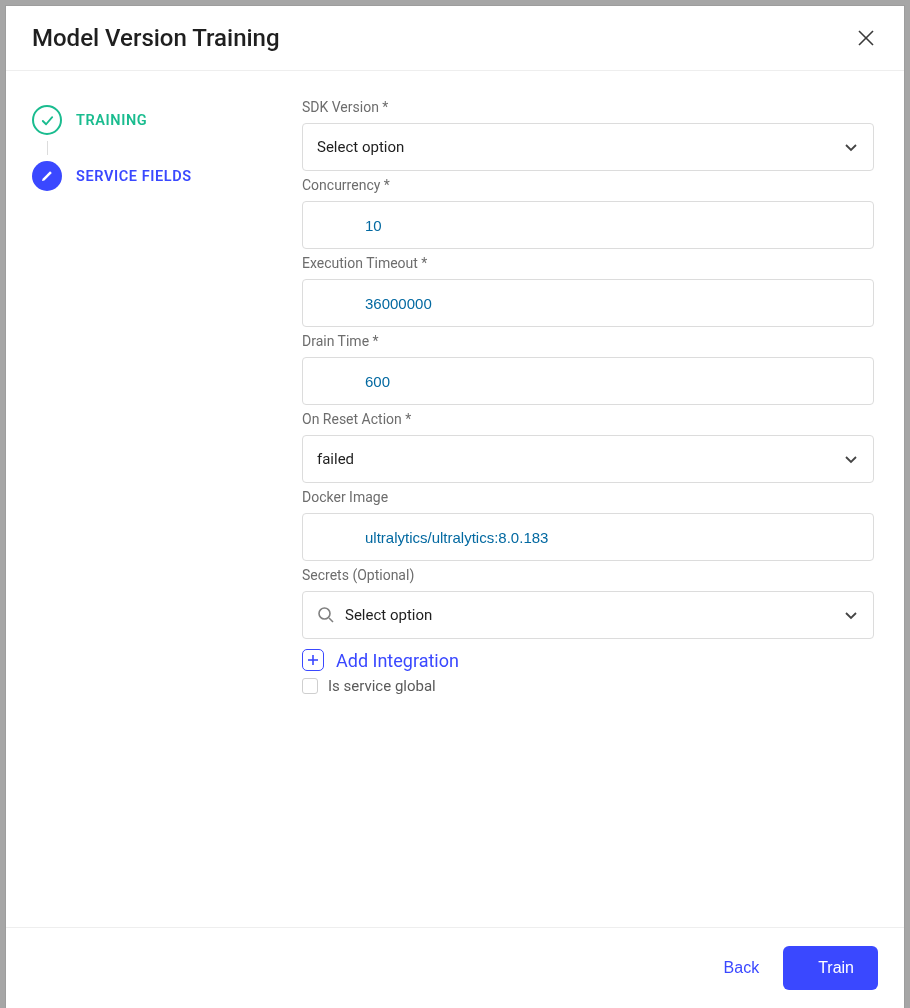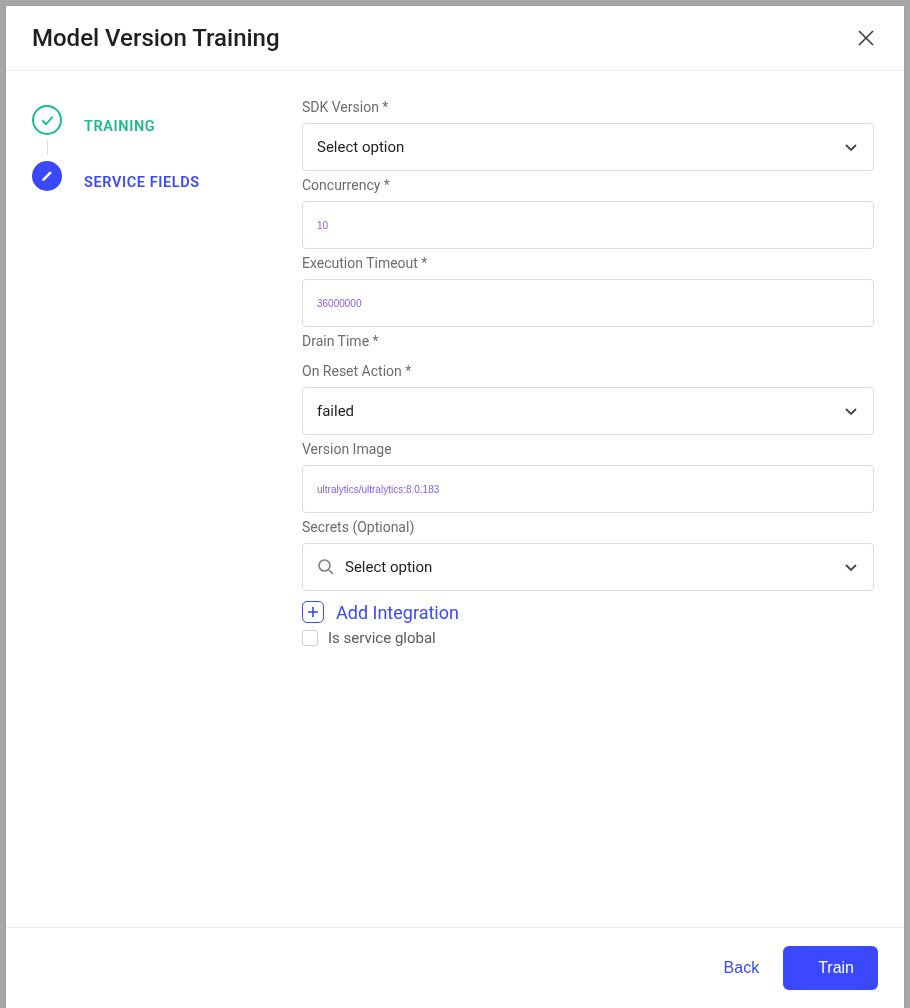--- a/index.html
+++ b/index.html
@@ -48,22 +48,22 @@
     display: flex;
     padding: 28px 26px 20px 26px;
     overflow: auto;
   }
   .sidebar {
     width: 270px;
     flex: 0 0 270px;
   }
   .step {
     display: flex;
-    align-items: flex-end;
-    gap: 22px;
+    align-items: center;
+    gap: 14px;
     padding: 6px 0;
     cursor: pointer;
   }
   .step-icon {
     width: 30px;
     height: 30px;
     border-radius: 50%;
     display: flex;
     align-items: center;
     justify-content: center;
@@ -116,23 +116,24 @@
     color: #1f1f1f;
     background: #ffffff;
     position: relative;
   }
   .control.select { justify-content: space-between; cursor: pointer; }
   .control.select .placeholder { color: #1f1f1f; }
   .control.input input {
     border: none;
     outline: none;
     width: 100%;
-    font-size: 10px;
-    color: #8b5cf6;
+    font-size: 15px;
+    color: #0369a1;
     background: transparent;
+    margin-left: 48px;
   }
   .chevron {
     color: #444;
     flex: 0 0 auto;
   }
   .search-icon {
     color: #808080;
     margin-right: 10px;
     flex: 0 0 auto;
   }
@@ -258,34 +259,37 @@
 
       <div class="field">
         <div class="field-label">Execution Timeout *</div>
         <div class="control input">
           <input type="text" value="36000000" style="">
         </div>
       </div>
 
       <div class="field">
         <div class="field-label">Drain Time *</div>
+        <div class="control input">
+          <input type="text" value="600" style="">
+        </div>
       </div>
 
       <div class="field">
         <div class="field-label">On Reset Action *</div>
         <div class="control select">
           <span>failed</span>
           <svg class="chevron" width="16" height="16" viewBox="0 0 16 16" fill="none" stroke="currentColor" stroke-width="1.8">
             <polyline points="3,6 8,11 13,6"></polyline>
           </svg>
         </div>
       </div>
 
       <div class="field">
-        <div class="field-label">Version Image</div>
+        <div class="field-label">Docker Image</div>
         <div class="control input">
           <input type="text" value="ultralytics/ultralytics:8.0.183" style="">
         </div>
       </div>
 
       <div class="field">
         <div class="field-label">Secrets (Optional)</div>
         <div class="control select">
           <svg class="search-icon" width="18" height="18" viewBox="0 0 18 18" fill="none" stroke="currentColor" stroke-width="1.6">
             <circle cx="7.5" cy="7.5" r="5.5"></circle>

